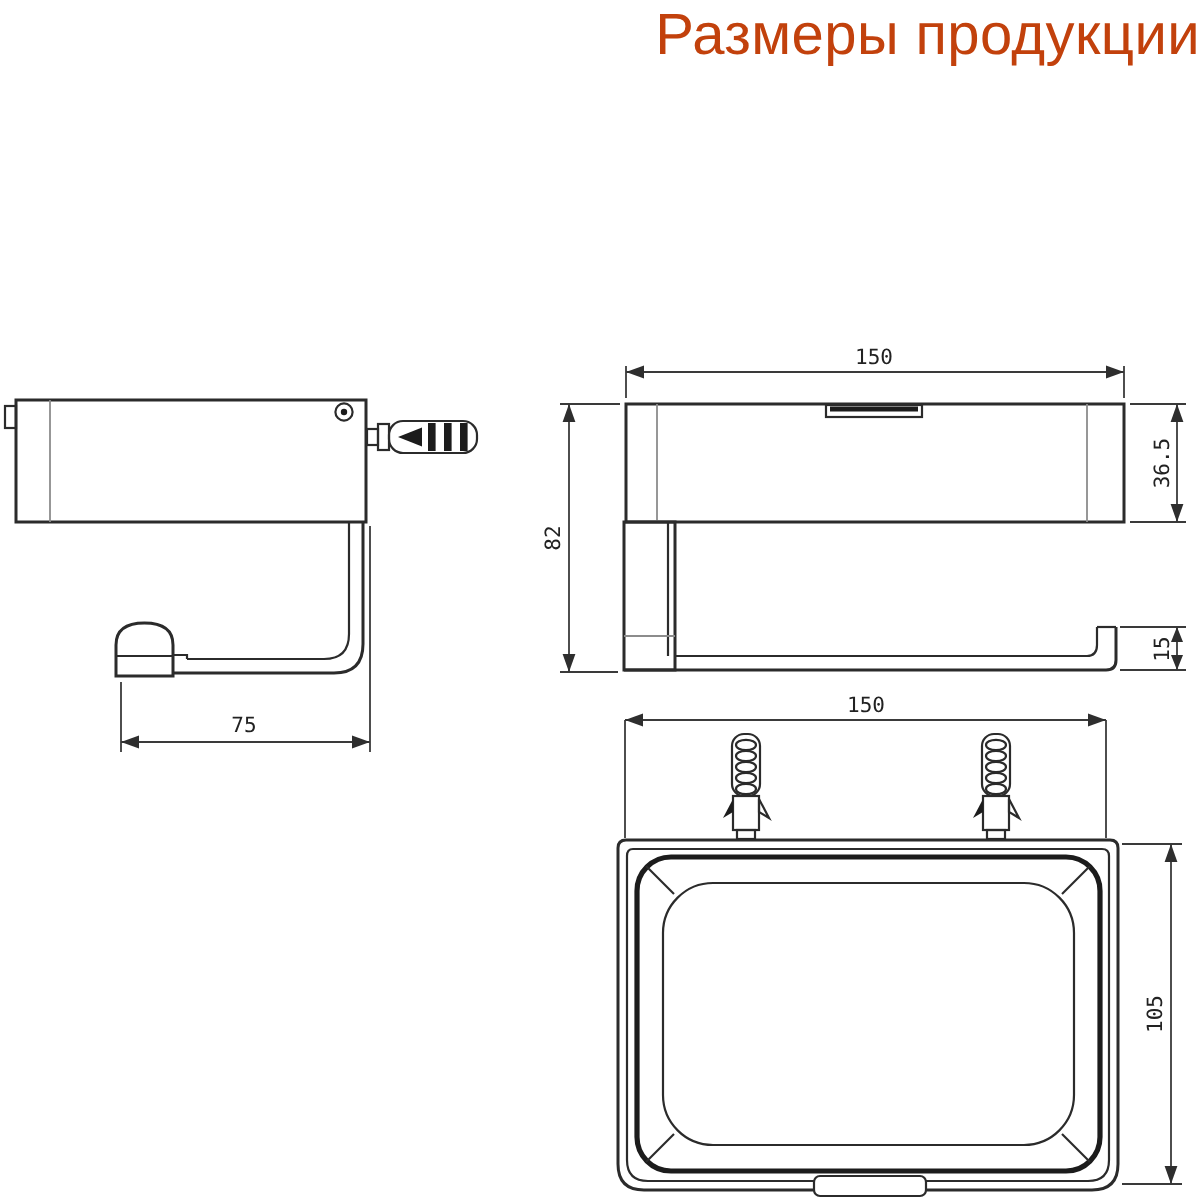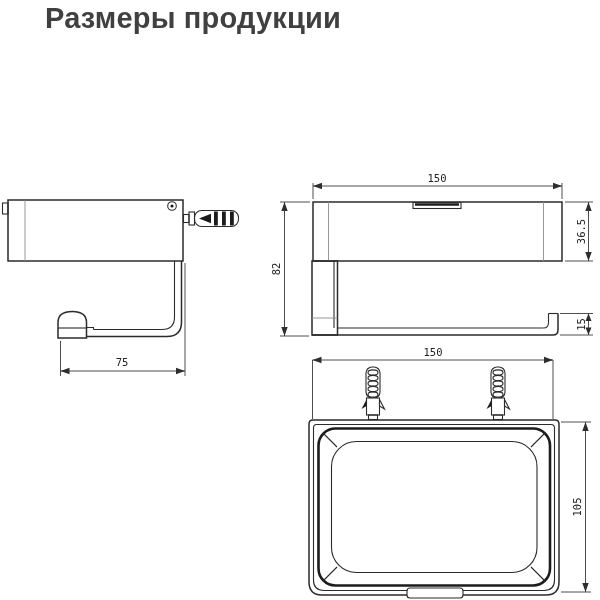--- a/index.html
+++ b/index.html
@@ -1,22 +1,22 @@
 <!DOCTYPE html>
 <html><head>
 <meta charset="utf-8">
 <style>
   html,body{margin:0;padding:0;background:#ffffff;}
   .page{
     position:relative;width:600px;height:600px;background:#ffffff;overflow:hidden;
     font-family:"Liberation Sans", sans-serif;
   }
   .title{
-    position:absolute;top:2px;left:45px;right:0;text-align:left;
-    font-size:29px;font-weight:700;color:#404040;letter-spacing:0.2px;
+    position:absolute;top:2px;left:45px;right:0;text-align:right;
+    font-size:29px;font-weight:400;color:#c2410c;letter-spacing:0.2px;
   }
   svg{position:absolute;top:0;left:0;}
   .ol{stroke:#2b2b2b;stroke-width:1.5;fill:none;}           
   .ol2{stroke:#2b2b2b;stroke-width:1.1;fill:none;}          
   .inl{stroke:#8c8c8c;stroke-width:0.9;fill:none;}          
   .thick{stroke:#1c1c1c;stroke-width:2.6;fill:none;}        
   .dim{stroke:#3a3a3a;stroke-width:0.9;fill:none;}          
   .arr{fill:#2e2e2e;stroke:none;}                           
   .dk{fill:#1c1c1c;stroke:none;}                            
   .wt{fill:#ffffff;}

